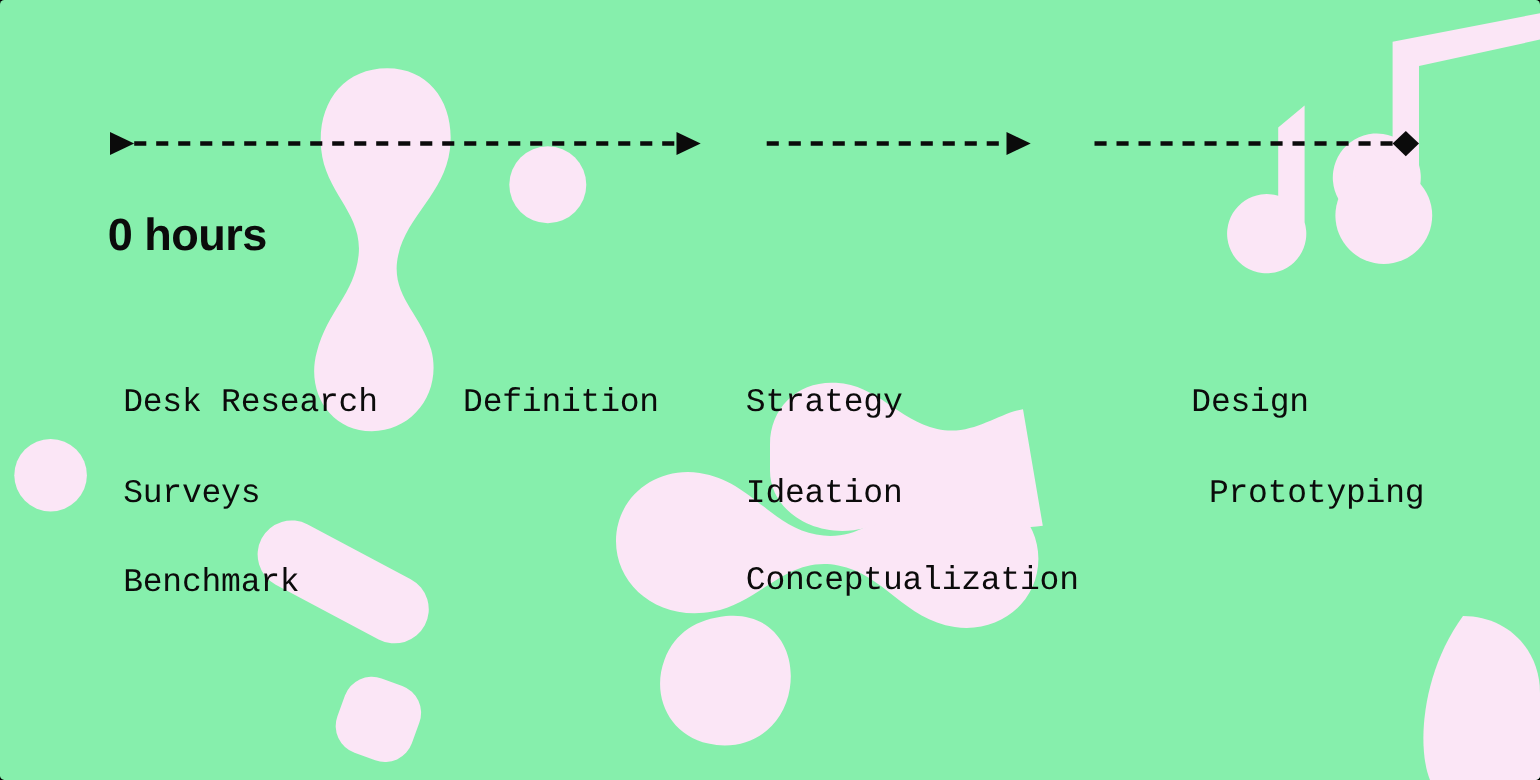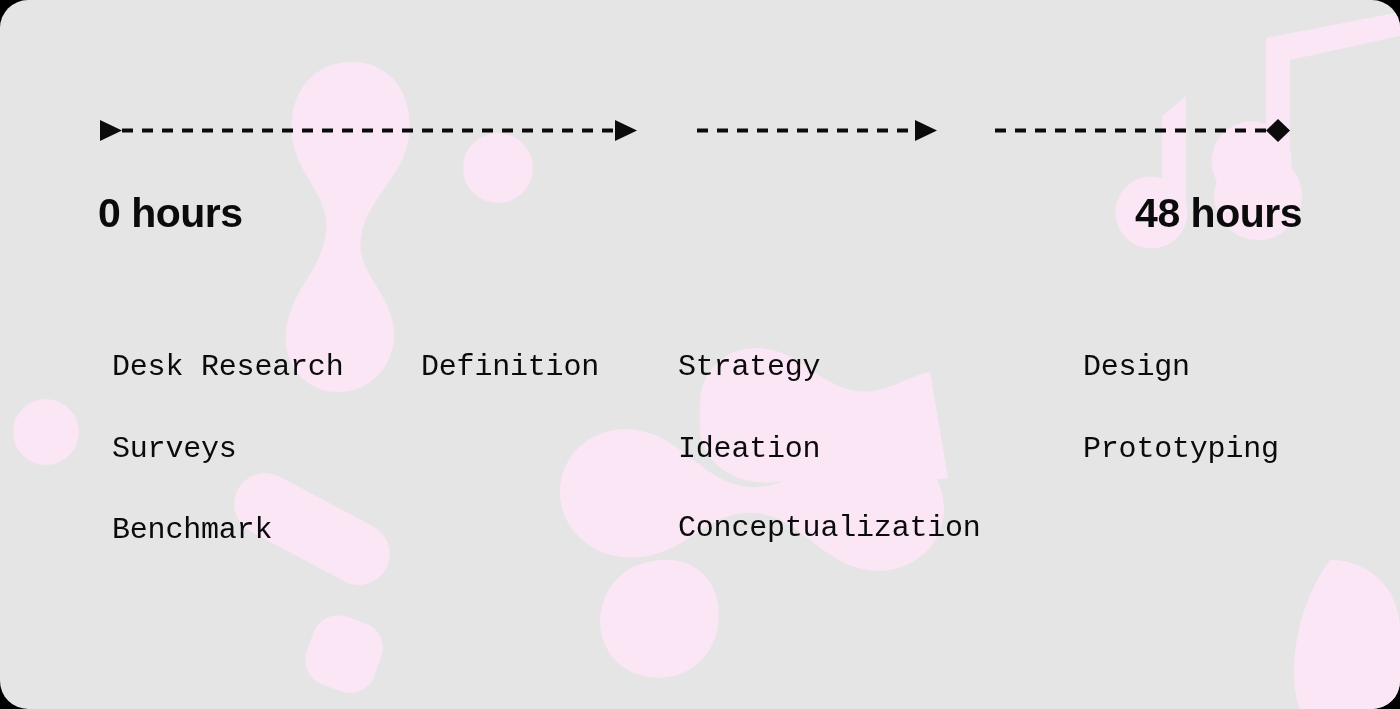--- a/index.html
+++ b/index.html
@@ -13,22 +13,22 @@
     overflow: hidden;
     font-family: "Liberation Sans", sans-serif;
   }
 
   
   #card {
     position: absolute;
     left: 0; top: 0;
     width: 1400px;
     height: 709px;
-    background: #e5e5e5;
-    border-radius: 28px;
+    background: #86efac;
+    border-radius: 4px;
     overflow: hidden;
   }
 
   
   #decor {
     position: absolute;
     left: 0; top: 0;
     width: 1400px;
     height: 709px;
     pointer-events: none;
@@ -149,21 +149,20 @@
       <polygon points="937,130.5 915,120 915,141" fill="#0B0B0B"></polygon>
     </g>
 
     <g>
       <line x1="995" y1="130.5" x2="1276" y2="130.5" stroke="#0B0B0B" stroke-width="4" stroke-dasharray="11 9"></line>
       <polygon points="1290,130.5 1278,119 1266,130.5 1278,142" fill="#0B0B0B"></polygon>
     </g>
   </svg>
 
   <div id="label-start" class="endpoint-label">0 hours</div>
-  <div id="label-end" class="endpoint-label">48 hours</div>
 
   <div id="progress-wrap">
     <div class="bar-seg" id="seg-track"></div>
     <div class="bar-seg" id="seg-yellow"></div>
     <div class="bar-seg" id="seg-purple"></div>
   </div>
 
   <div id="columns">
       <div class="phase-col" style="left: 112px;">
         <div class="phase-item" style="position: absolute; top: 0px; left: 0px;">Desk Research</div>
@@ -173,17 +172,17 @@
       <div class="phase-col" style="left: 421px;">
         <div class="phase-item" style="position: absolute; top: 0px; left: 0px;">Definition</div>
       </div>
       <div class="phase-col" style="left: 678px;">
         <div class="phase-item" style="position: absolute; top: 0px; left: 0px;">Strategy</div>
         <div class="phase-item" style="position: absolute; top: 82px; left: 0px;">Ideation</div>
         <div class="phase-item" style="position: absolute; top: 161px; left: 0px;">Conceptualization</div>
       </div>
       <div class="phase-col" style="left: 1083px;">
         <div class="phase-item" style="position: absolute; top: 0px; left: 0px;">Design</div>
-        <div class="phase-item" style="position: absolute; top: 82px; left: 0px;">Prototyping</div>
+        <div class="phase-item" style="position: absolute; top: 82px; left: 16px;">Prototyping</div>
       </div>
     </div>
 
 </div>
 
 </body></html>

